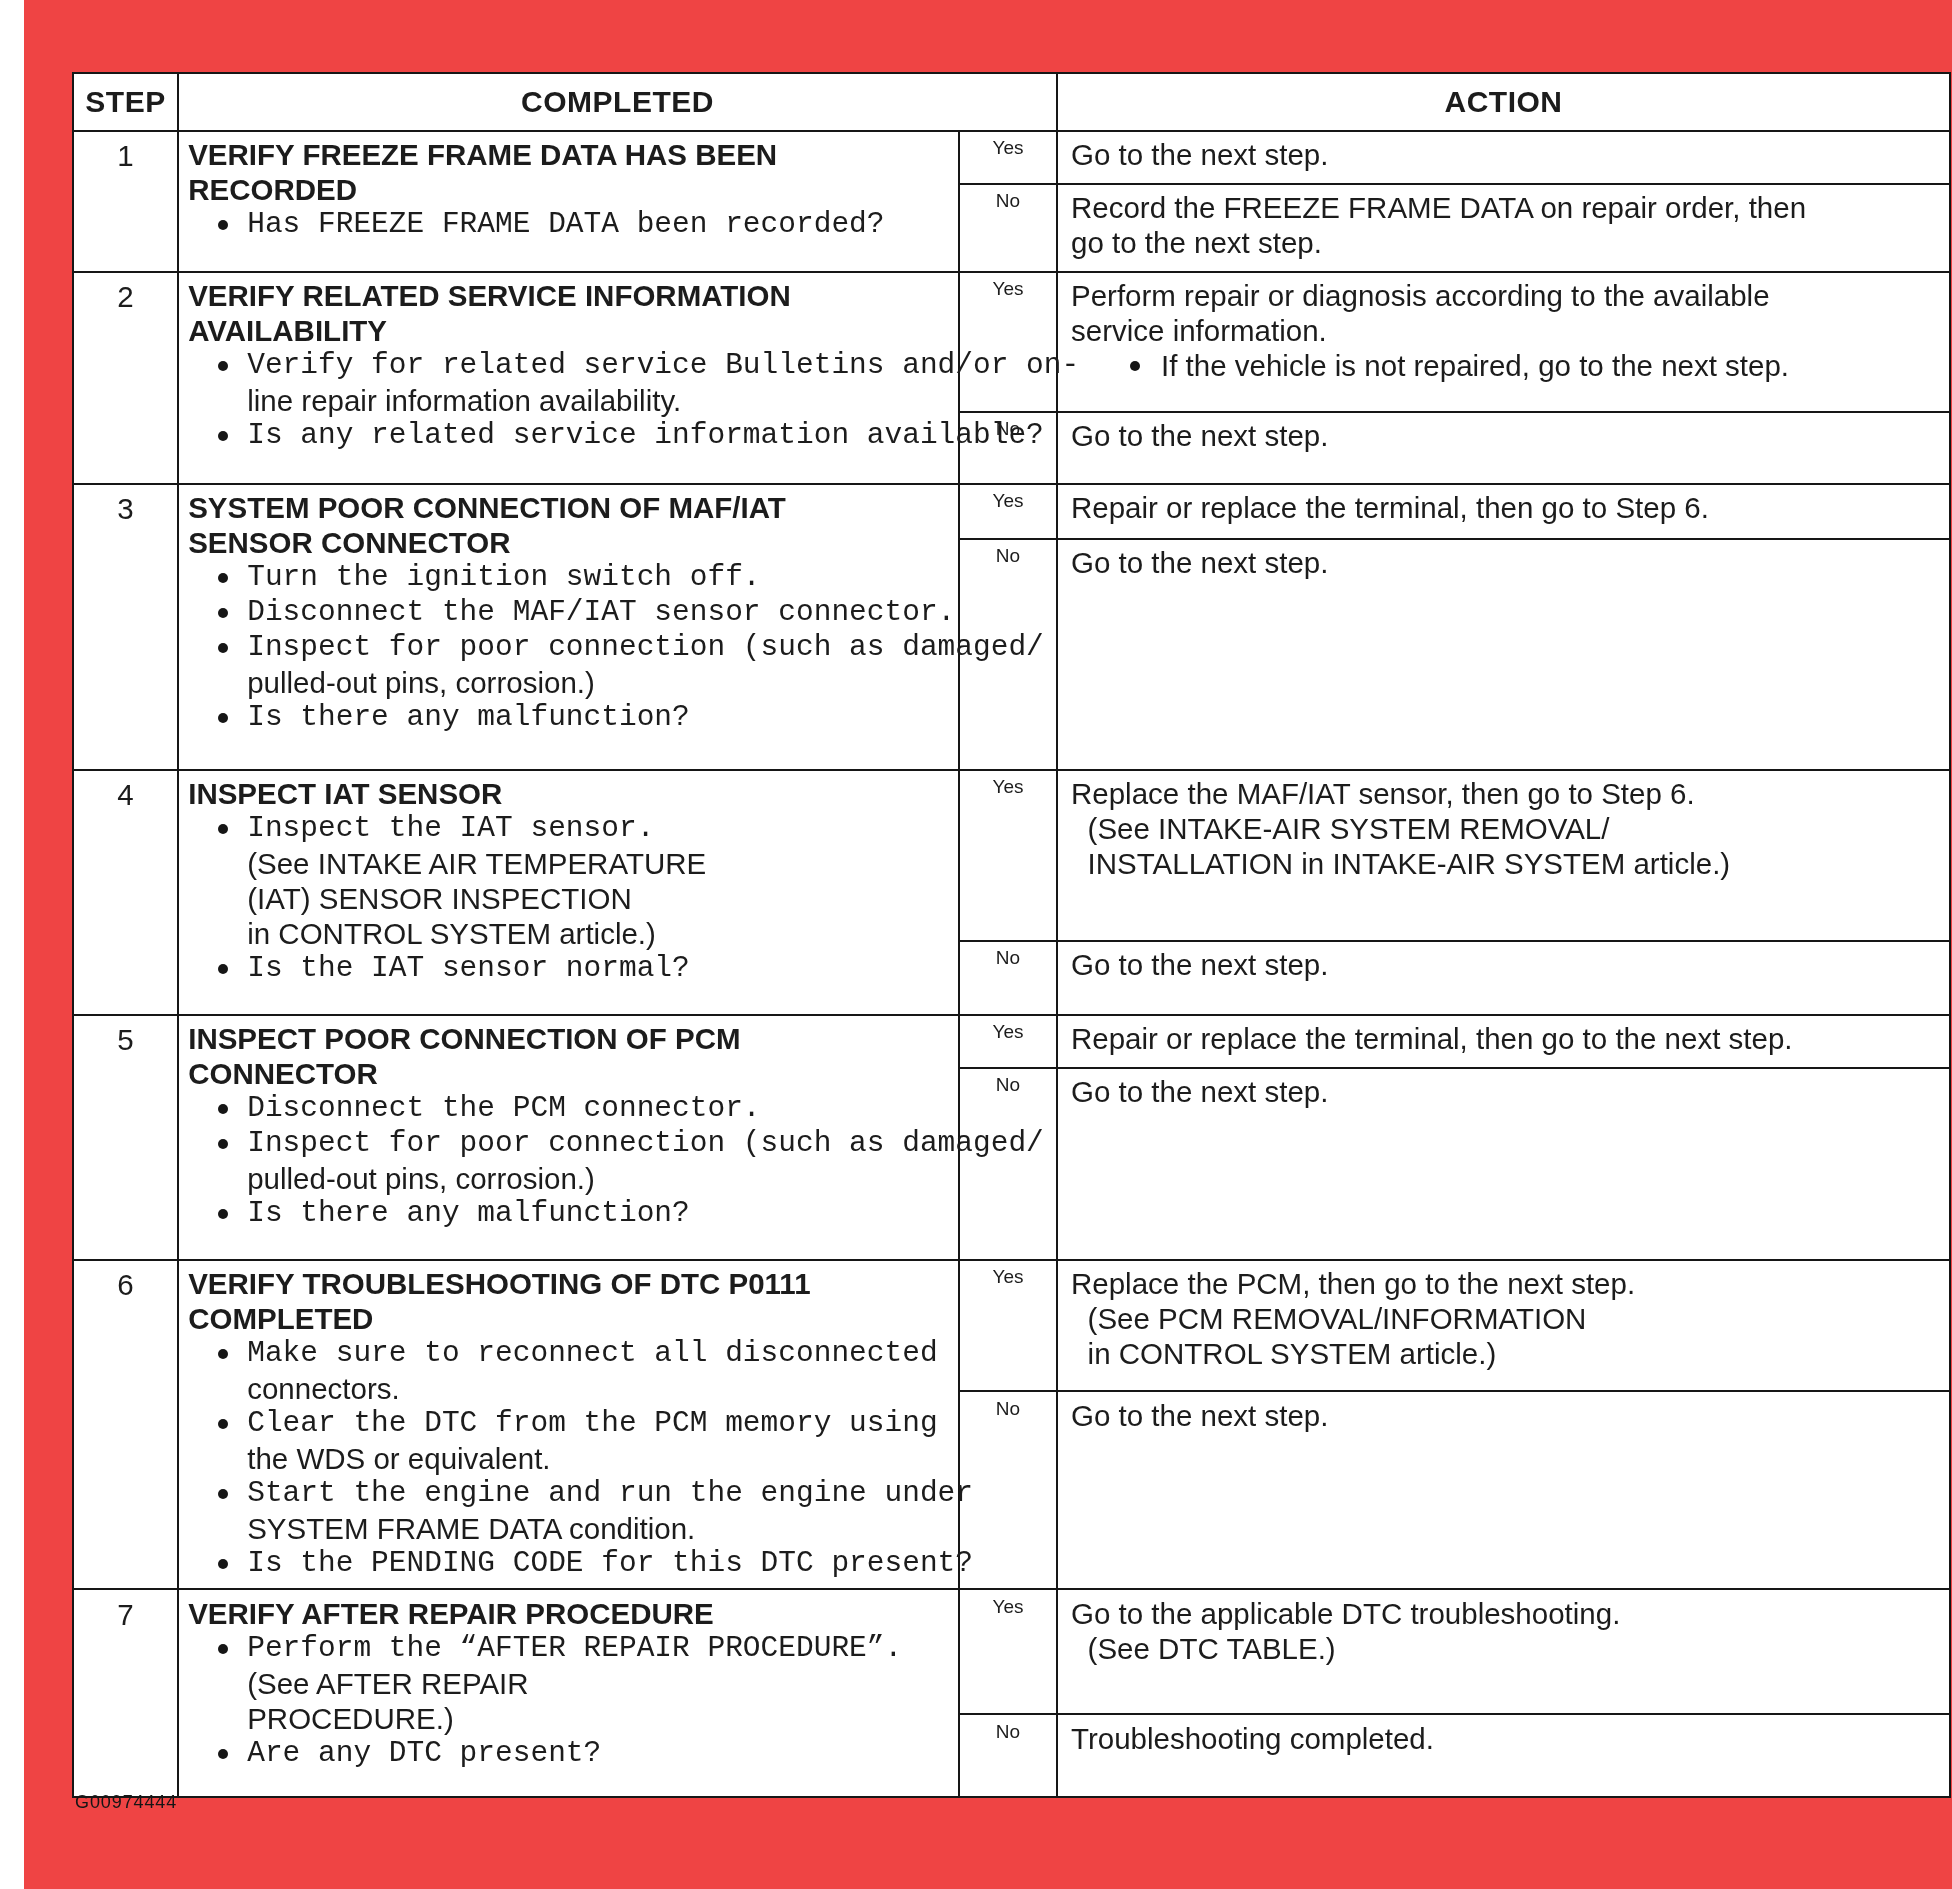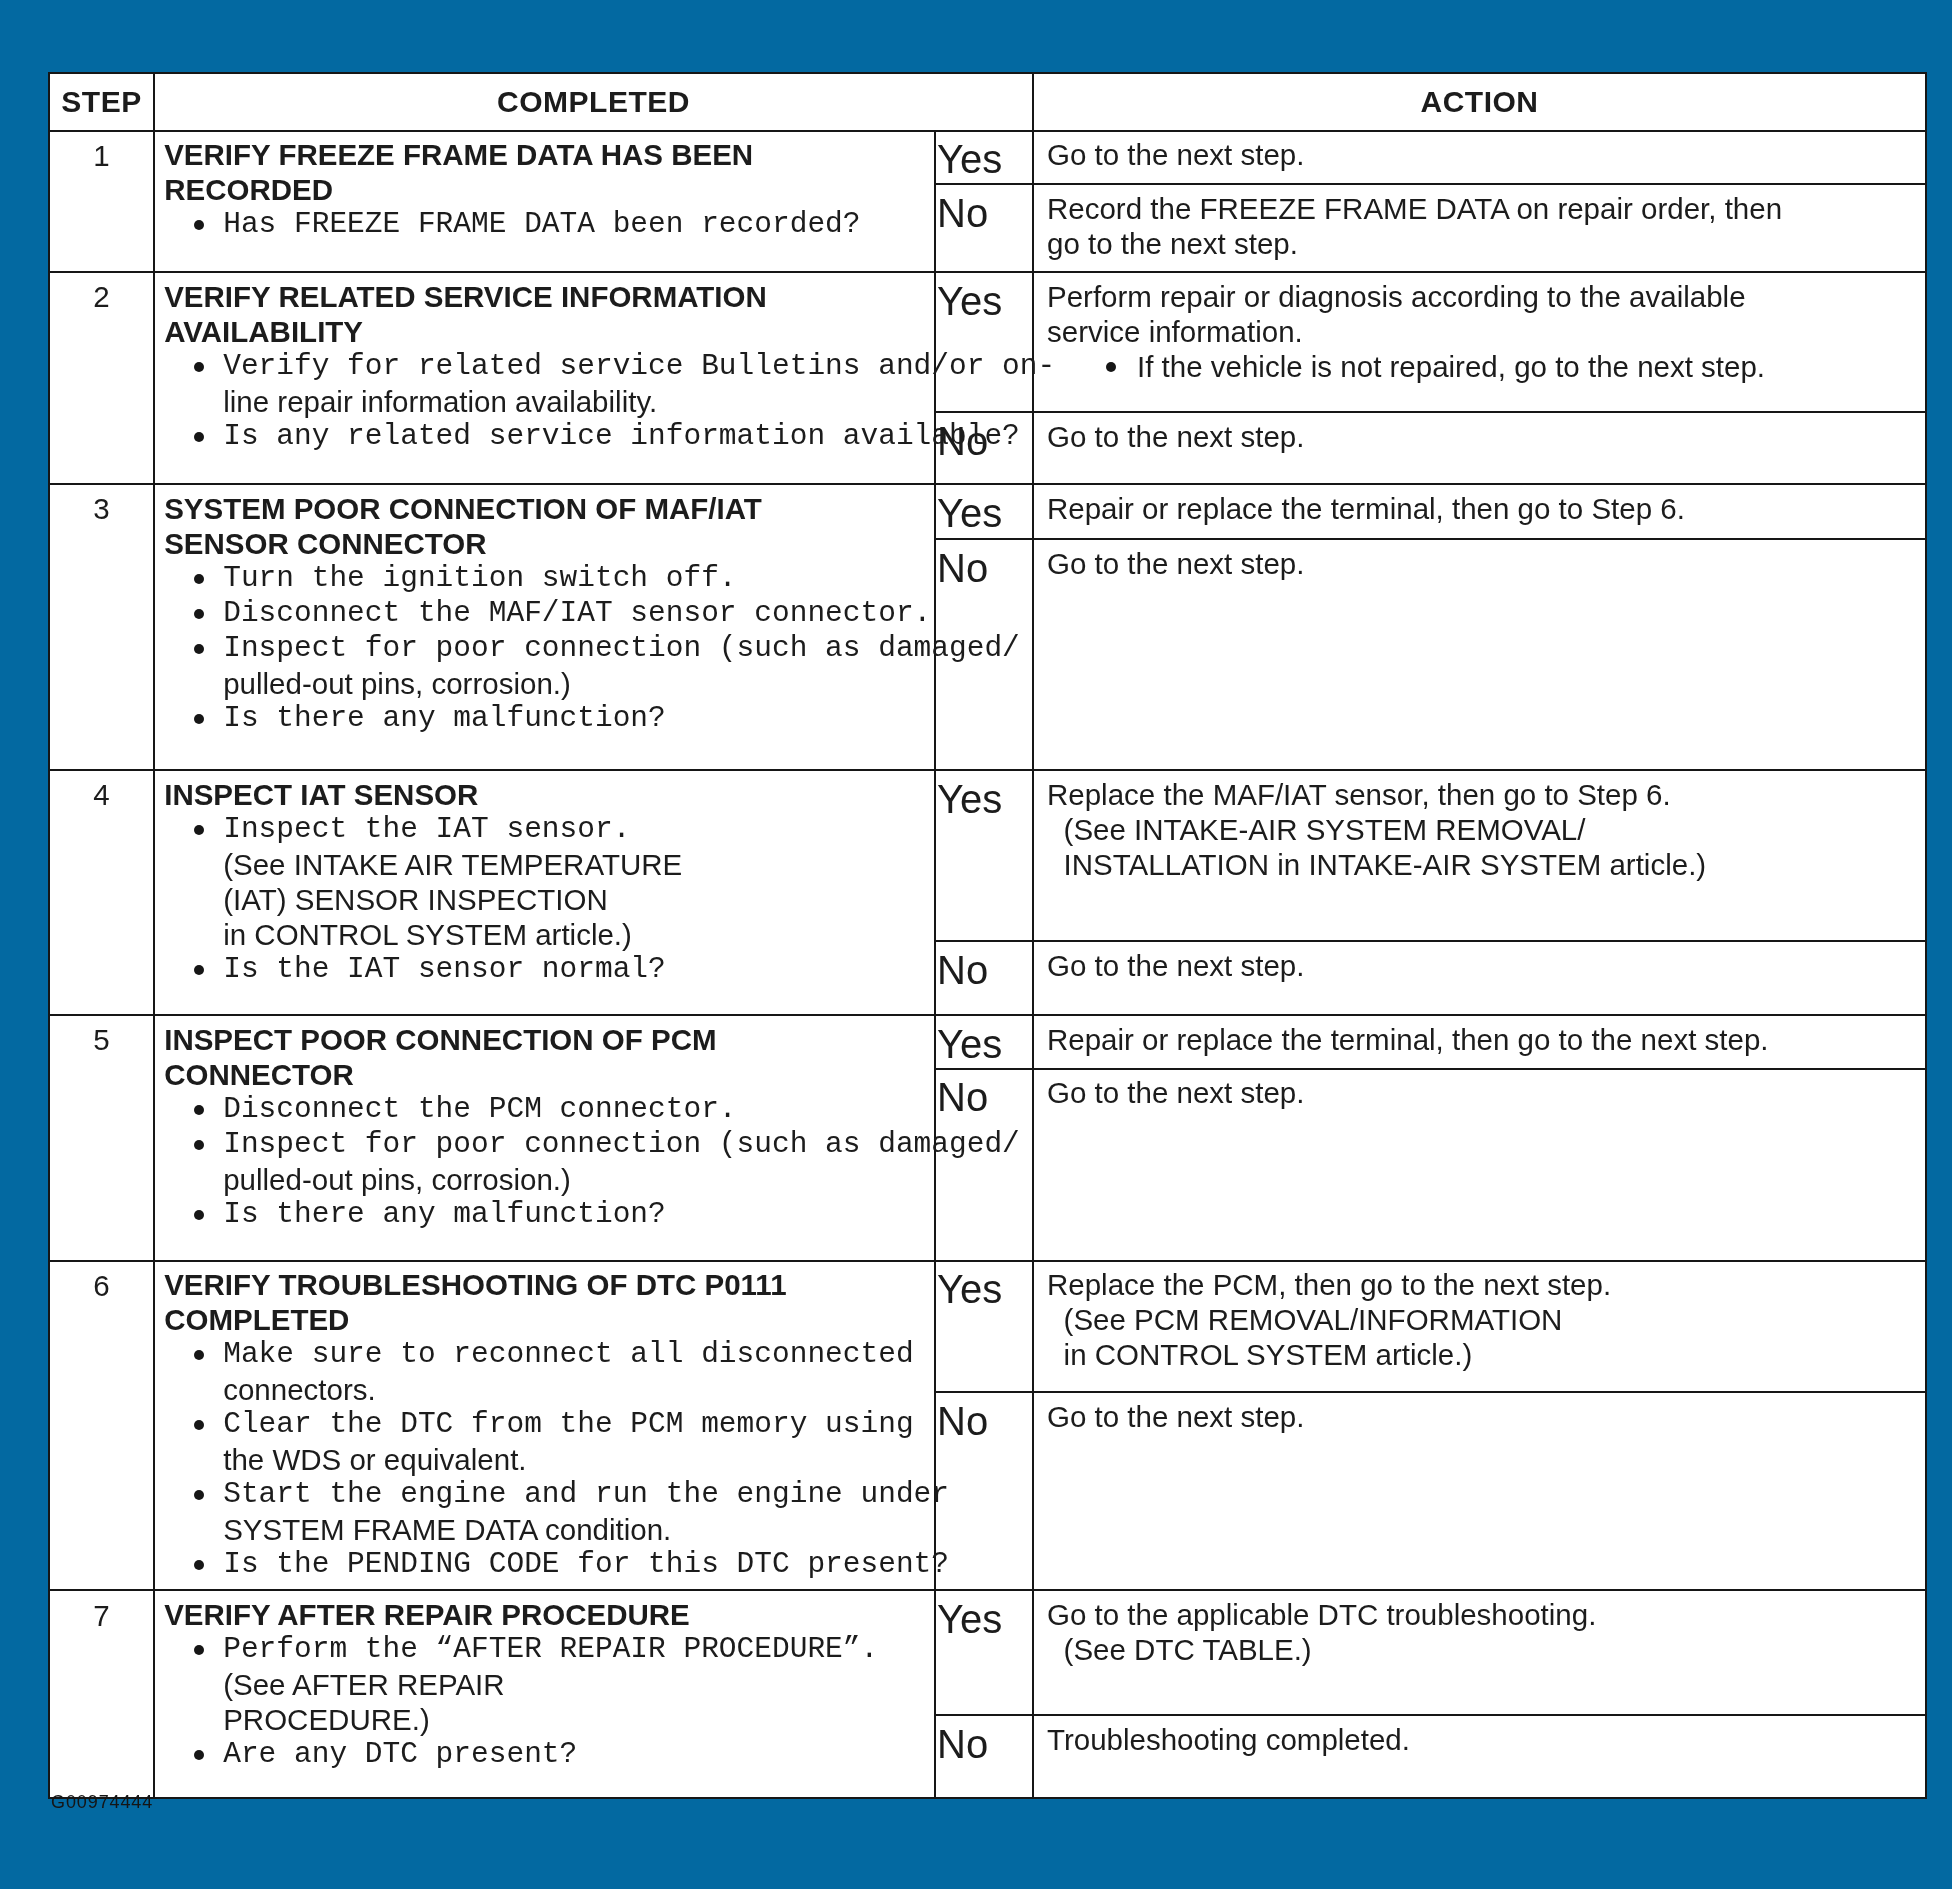--- a/index.html
+++ b/index.html
@@ -1,36 +1,36 @@
 <!DOCTYPE html>
 <html style="font-size:14.8px"><head>
 <meta charset="utf-8">
 <style>
   html,body{margin:0;padding:0;}
   body{
     width:1953px;height:1889px;background:#ffffff;
     font-family:"Liberation Sans",sans-serif;color:#1c1c1c;
     position:relative;overflow:hidden;
   }
-  .page{position:absolute;inset:0;background:#0369a1;}
+  .page{position:absolute;inset:0;background:#ef4444;margin-left:24px;}
   .table-wrap{position:absolute;left:48px;top:72px;width:1877px;}
   table{border-collapse:collapse;table-layout:fixed;width:100%;}
   th,td{border:2.8px solid #161616;vertical-align:top;background:#fff;}
   col.c-step{width:105px;}
   col.c-insp{width:781px;}
   col.c-ans{width:98px;}
   col.c-act{width:893px;}
   thead th{
     font-weight:bold;font-size:30px;text-align:center;vertical-align:middle;
     height:52px;padding:1.8px 0;letter-spacing:0.5px;
   }
   .step-cell{text-align:center;font-size:29.5px;padding-top:7.4px;}
   .insp-cell{padding:5.5px 7.4px 7.4px 9.2px;}
   .act-cell{padding:5.5px 9.2px 7.4px 13px;}
-  .ans-cell{text-align:left;font-size:40px;padding-top:5.5px;}
+  .ans-cell{text-align:center;font-size:19px;padding-top:5.5px;}
   .tline{font-size:29.5px;line-height:35px;white-space:nowrap;}
   .t-title{font-weight:bold;}
   .t-text{}
   .t-indent{padding-left:16.6px;}
   .t-cont{padding-left:59px;}
   .t-bullet{position:relative;padding-left:59px;font-family:Liberation Mono, monospace;}
   .t-subbullet{position:relative;padding-left:90px;}
   .dot{
     position:absolute;left:29.5px;top:13px;width:10px;height:10px;
     border-radius:50%;background:#161616;display:inline-block;

